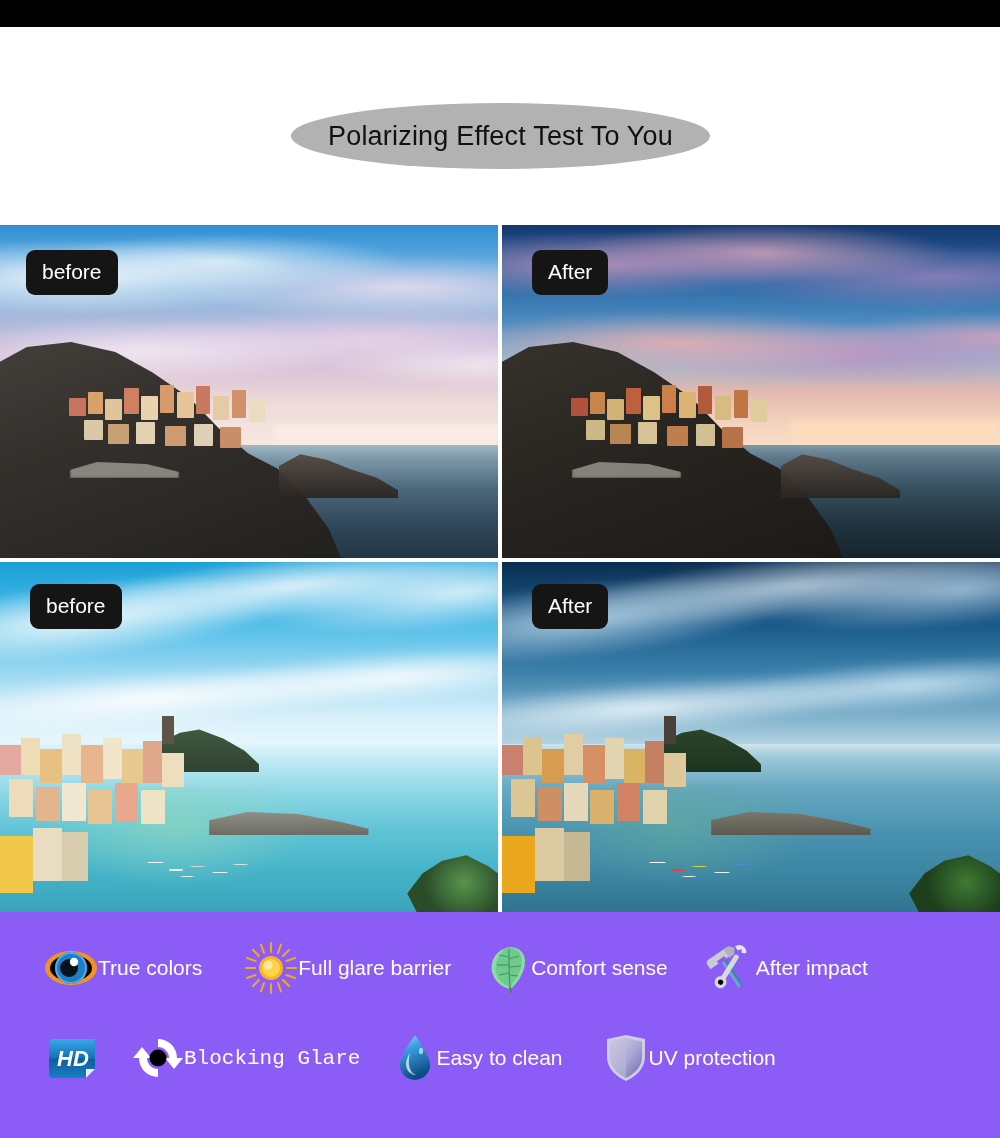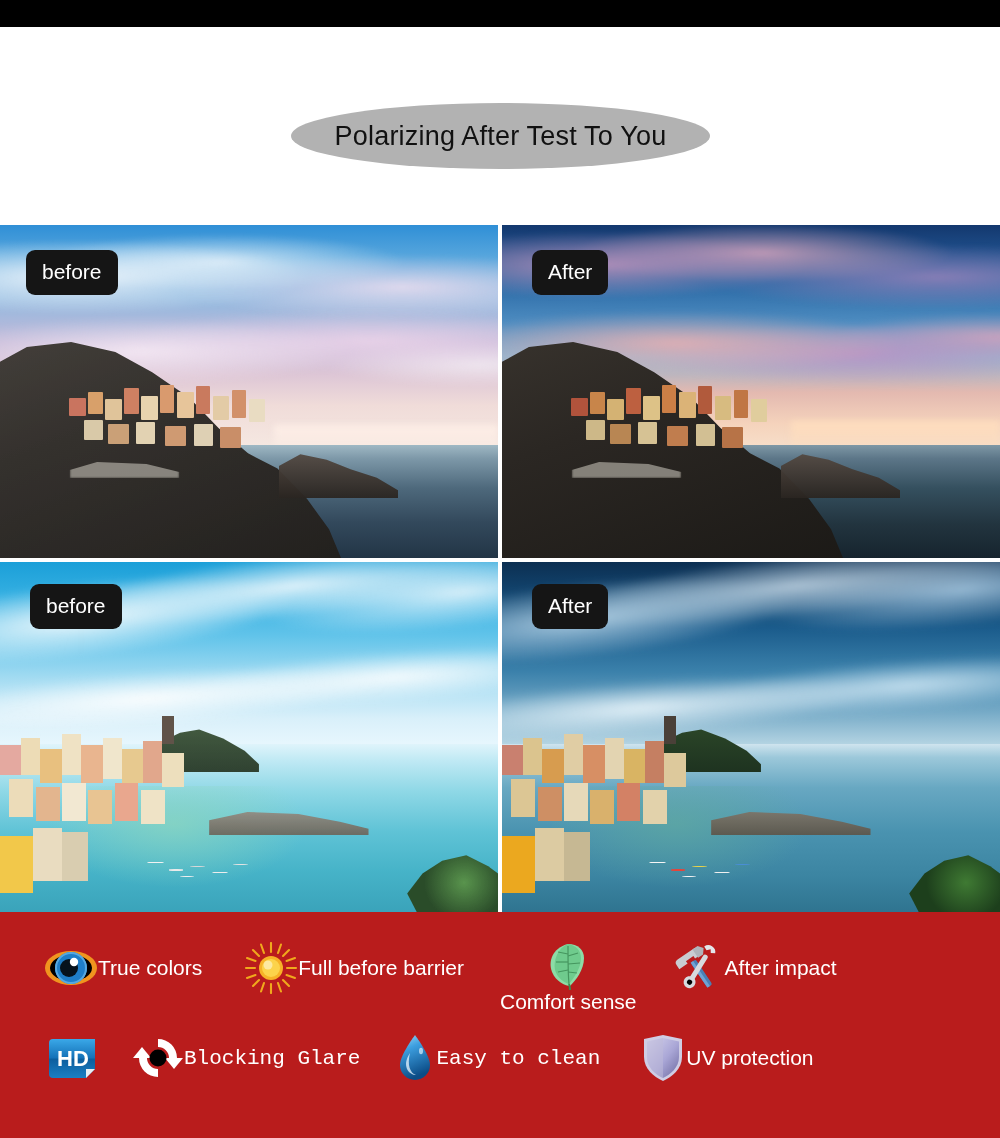--- a/index.html
+++ b/index.html
@@ -236,49 +236,49 @@
     white-space:nowrap;
   }
   .tag.tl { left:26px; top:25px; }
   .tag.tr { left:30px; top:25px; }
   .tag.bl { left:30px; top:22px; }
   .tag.br { left:30px; top:22px; }
 
   
   .features {
     position:absolute; left:0; top:912px; width:1000px; height:226px;
-    background:#b91c1c;
+    background:#8b5cf6;
   }
   .frow { position:absolute; left:0; width:1000px; height:56px; display:flex; }
   .frow.row1 { top:28px; }
   .frow.row2 { top:118px; }
   .fitem { display:flex; align-items:center; height:56px; }
   .ficon { flex:0 0 auto; display:flex; align-items:center; justify-content:center; }
   .flabel { color:#fff; font-size:21px; white-space:nowrap; }
 
   
   .row1 .i0 { margin-left:44px; }
   .row1 .i1 { margin-left:42px; }
-  .row1 .i2 { margin-left:36px;flex-direction:column; }
+  .row1 .i2 { margin-left:36px; }
   .row1 .i3 { margin-left:36px; }
-  .row2 .i0 { margin-left:48px; }
+  .row2 .i0 { margin-left:48px;font-style:italic; }
   .row2 .i1 { margin-left:32px;font-family:Liberation Mono, monospace; }
-  .row2 .i2 { margin-left:34px;font-family:Liberation Mono, monospace; }
+  .row2 .i2 { margin-left:34px; }
   .row2 .i3 { margin-left:40px; }
 </style>
 </head>
 <body>
 
 <div class="page">
 
   <div class="top-bar"></div>
 
   <div class="title-zone">
     <div class="title-pill">
-      <span class="title-text">Polarizing After Test To You</span>
+      <span class="title-text">Polarizing Effect Test To You</span>
     </div>
   </div>
 
   <div class="grid">
 
     <div class="cell r1 c1">
       <div class="photo ml-before">
         <div class="layer sky"></div>
         <div class="layer cl1"></div>
         <div class="layer cl2"></div>
@@ -468,21 +468,21 @@
               <line x1="3" y1="16" x2="11.5" y2="19"></line>
                 <line x1="42.5" y1="33" x2="51" y2="36"></line>
               <line x1="3" y1="36" x2="11.5" y2="33"></line>
                 <line x1="42.5" y1="19" x2="51" y2="16"></line>
             </g>
             <circle cx="27" cy="26" r="12" fill="#f7b227"></circle>
             <circle cx="27" cy="26" r="9" fill="#fcd34b"></circle>
             <circle cx="24" cy="23" r="4.5" fill="#fde9a0"></circle>
           </svg>
         </span>
-        <span class="flabel">Full before barrier</span>
+        <span class="flabel">Full glare barrier</span>
       </div>
 
       <div class="fitem i2">
         <span class="ficon">
           <svg width="44" height="50" viewBox="0 0 44 50">
             <path d="M22 4 C6 8 2 22 6 32 C10 42 20 46 24 46 C30 40 38 30 38 18 C38 10 32 4 22 4 Z" fill="#8ddca6"></path>
             <path d="M22 4 C12 8 7 20 9 30 C11 38 19 43 23 44 C28 38 35 28 35 18 C35 11 30 5 22 4 Z" fill="#6fcb8d"></path>
             <g stroke="#2f7a46" stroke-width="1.2" fill="none" opacity=".65">
               <path d="M23 44 C22 34 22 18 22 6"></path>
               <path d="M22 14 L12 12"></path>

